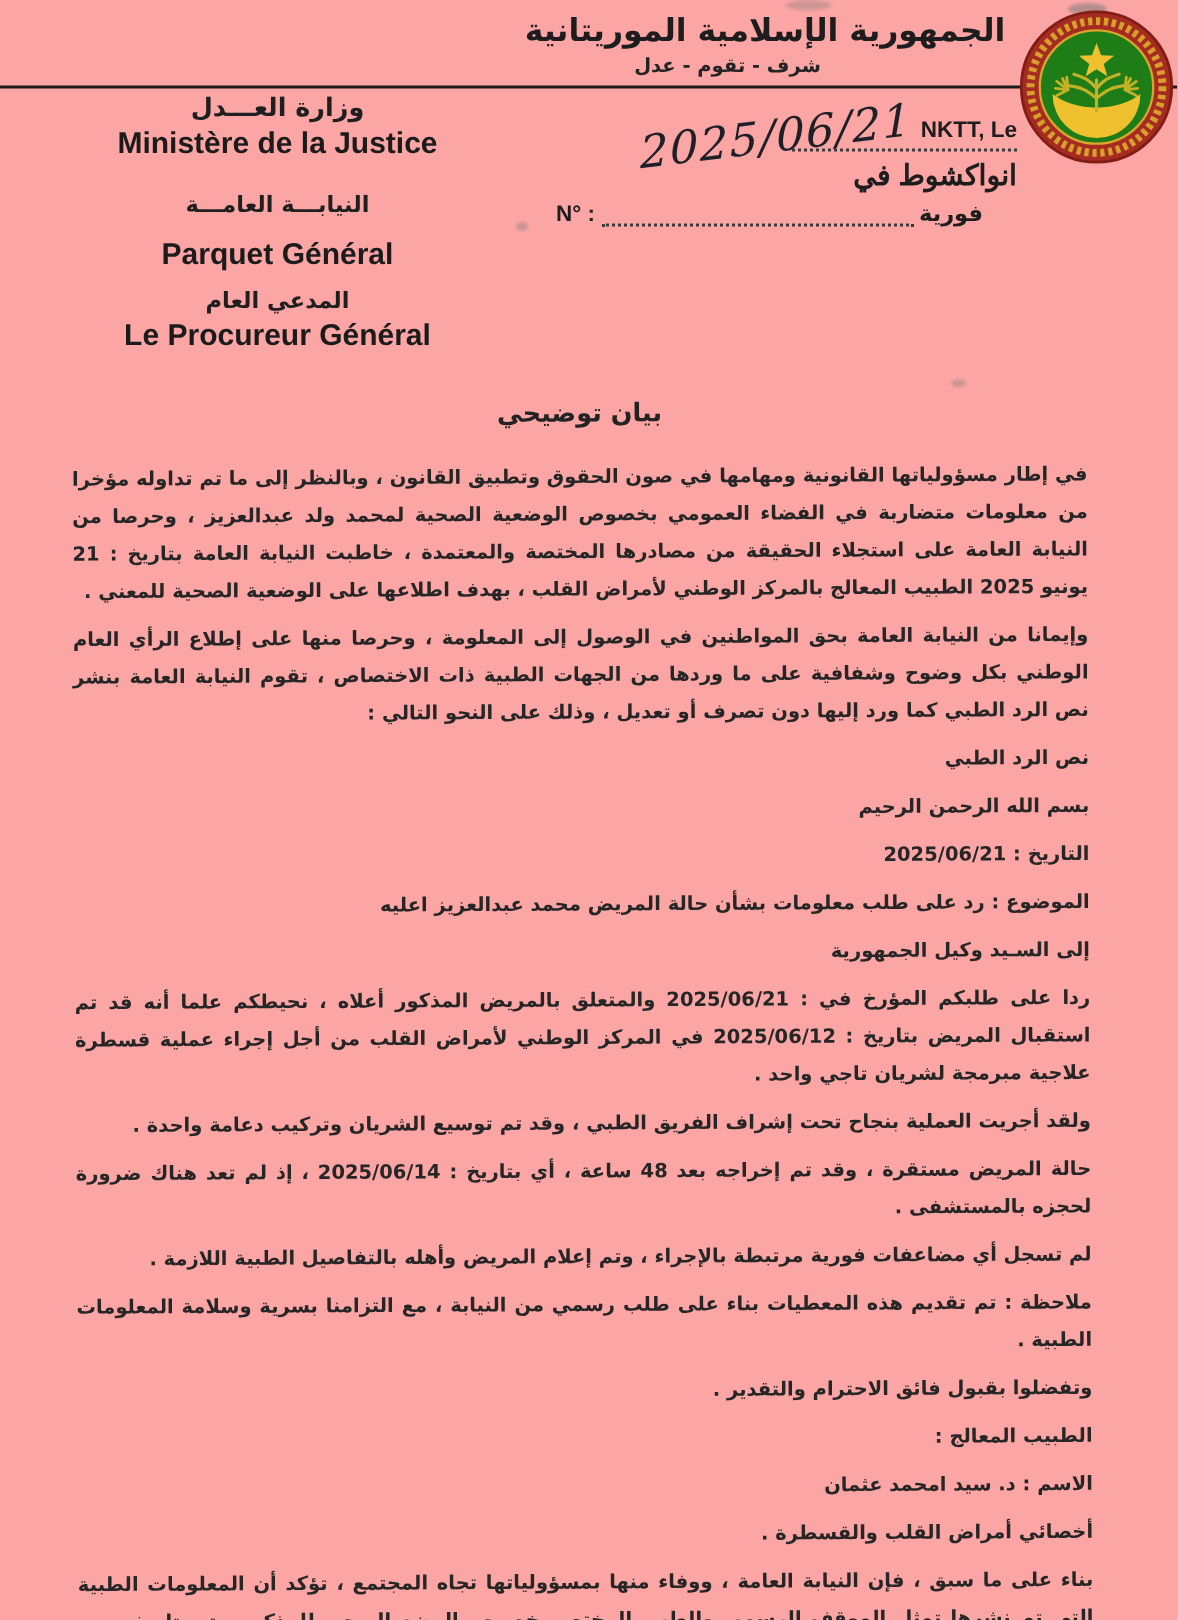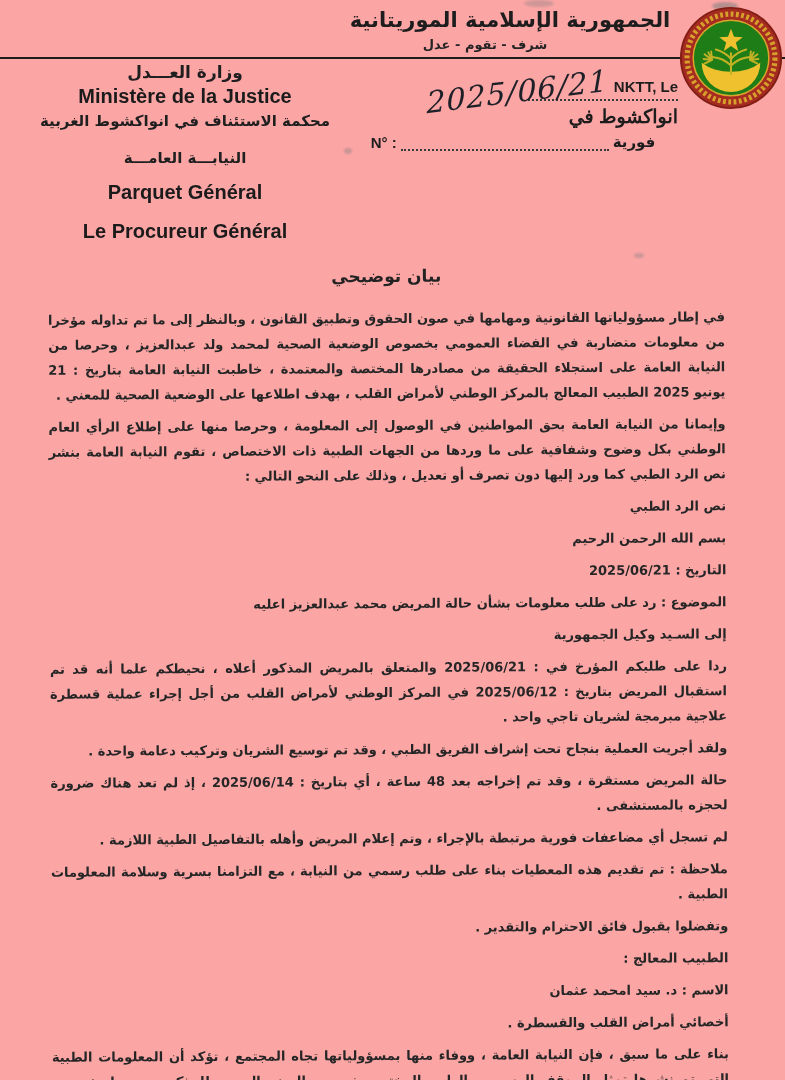--- a/index.html
+++ b/index.html
@@ -36,21 +36,21 @@
   }
   .lb-ar{direction:rtl;font-weight:bold;color:#1f1f1f;}
   .lb-fr{font-family:"Liberation Sans",sans-serif;font-weight:600;color:#1b1b1b;}
   .lb-1{font-size:17px;}
   .lb-2{font-size:20px;margin-top:1px;}
   .lb-3{font-size:15px;margin-top:3px;}
   .lb-4{font-size:18px;margin-top:2px;}
   .lb-5{font-size:15px;margin-top:18px;}
   .lb-6{font-size:20px;margin-top:12px;}
   .lb-7{font-size:15px;margin-top:8px;}
-  .lb-8{font-size:20px;margin-top:14px;}
+  .lb-8{font-size:20px;margin-top:2px;}
   
   .right-block{
     position:absolute;top:66px;left:348px;width:330px;text-align:center;
     font-family:"Liberation Sans",sans-serif;
   }
   .republic-fr{font-size:15px;font-weight:bold;color:#161616;letter-spacing:.2px;}
   .motto-fr{font-size:13px;font-weight:bold;color:#222;margin-top:5px;}
   .date-row{
     position:relative;margin-top:24px;
     display:flex;align-items:flex-end;justify-content:center;gap:4px;
@@ -126,23 +126,23 @@
       <g stroke="#c3b126" stroke-width="2" stroke-linecap="round">
         <path d="M35,57 L27,51 M35,57 L26,56 M35,57 L27,61 M35,57 L31,49 M35,57 L34,48"></path>
         <path d="M75,57 L83,51 M75,57 L84,56 M75,57 L83,61 M75,57 L79,49 M75,57 L76,48"></path>
       </g>
     </svg>
   </div>
 
   <div class="left-block">
     <div class="lb-ar lb-1">وزارة العـــدل</div>
     <div class="lb-fr lb-2">Ministère de la Justice</div>
-    <div class="lb-ar lb-3">محكمة الاستئناف في انواكشوط الغربية</div>
     <div class="lb-ar lb-5">النيابـــة العامـــة</div>
     <div class="lb-fr lb-6">Parquet Général</div>
+    <div class="lb-ar lb-7">المدعي العام</div>
     <div class="lb-fr lb-8">Le Procureur Général</div>
   </div>
 
   <div class="right-block">
 
     <div class="date-row">
       <span class="fr-label">NKTT, Le</span>
       <span class="dotline date-dots"></span>
       <span class="ar-label">انواكشوط في</span>
       <span class="handwritten">2025/06/21</span>

